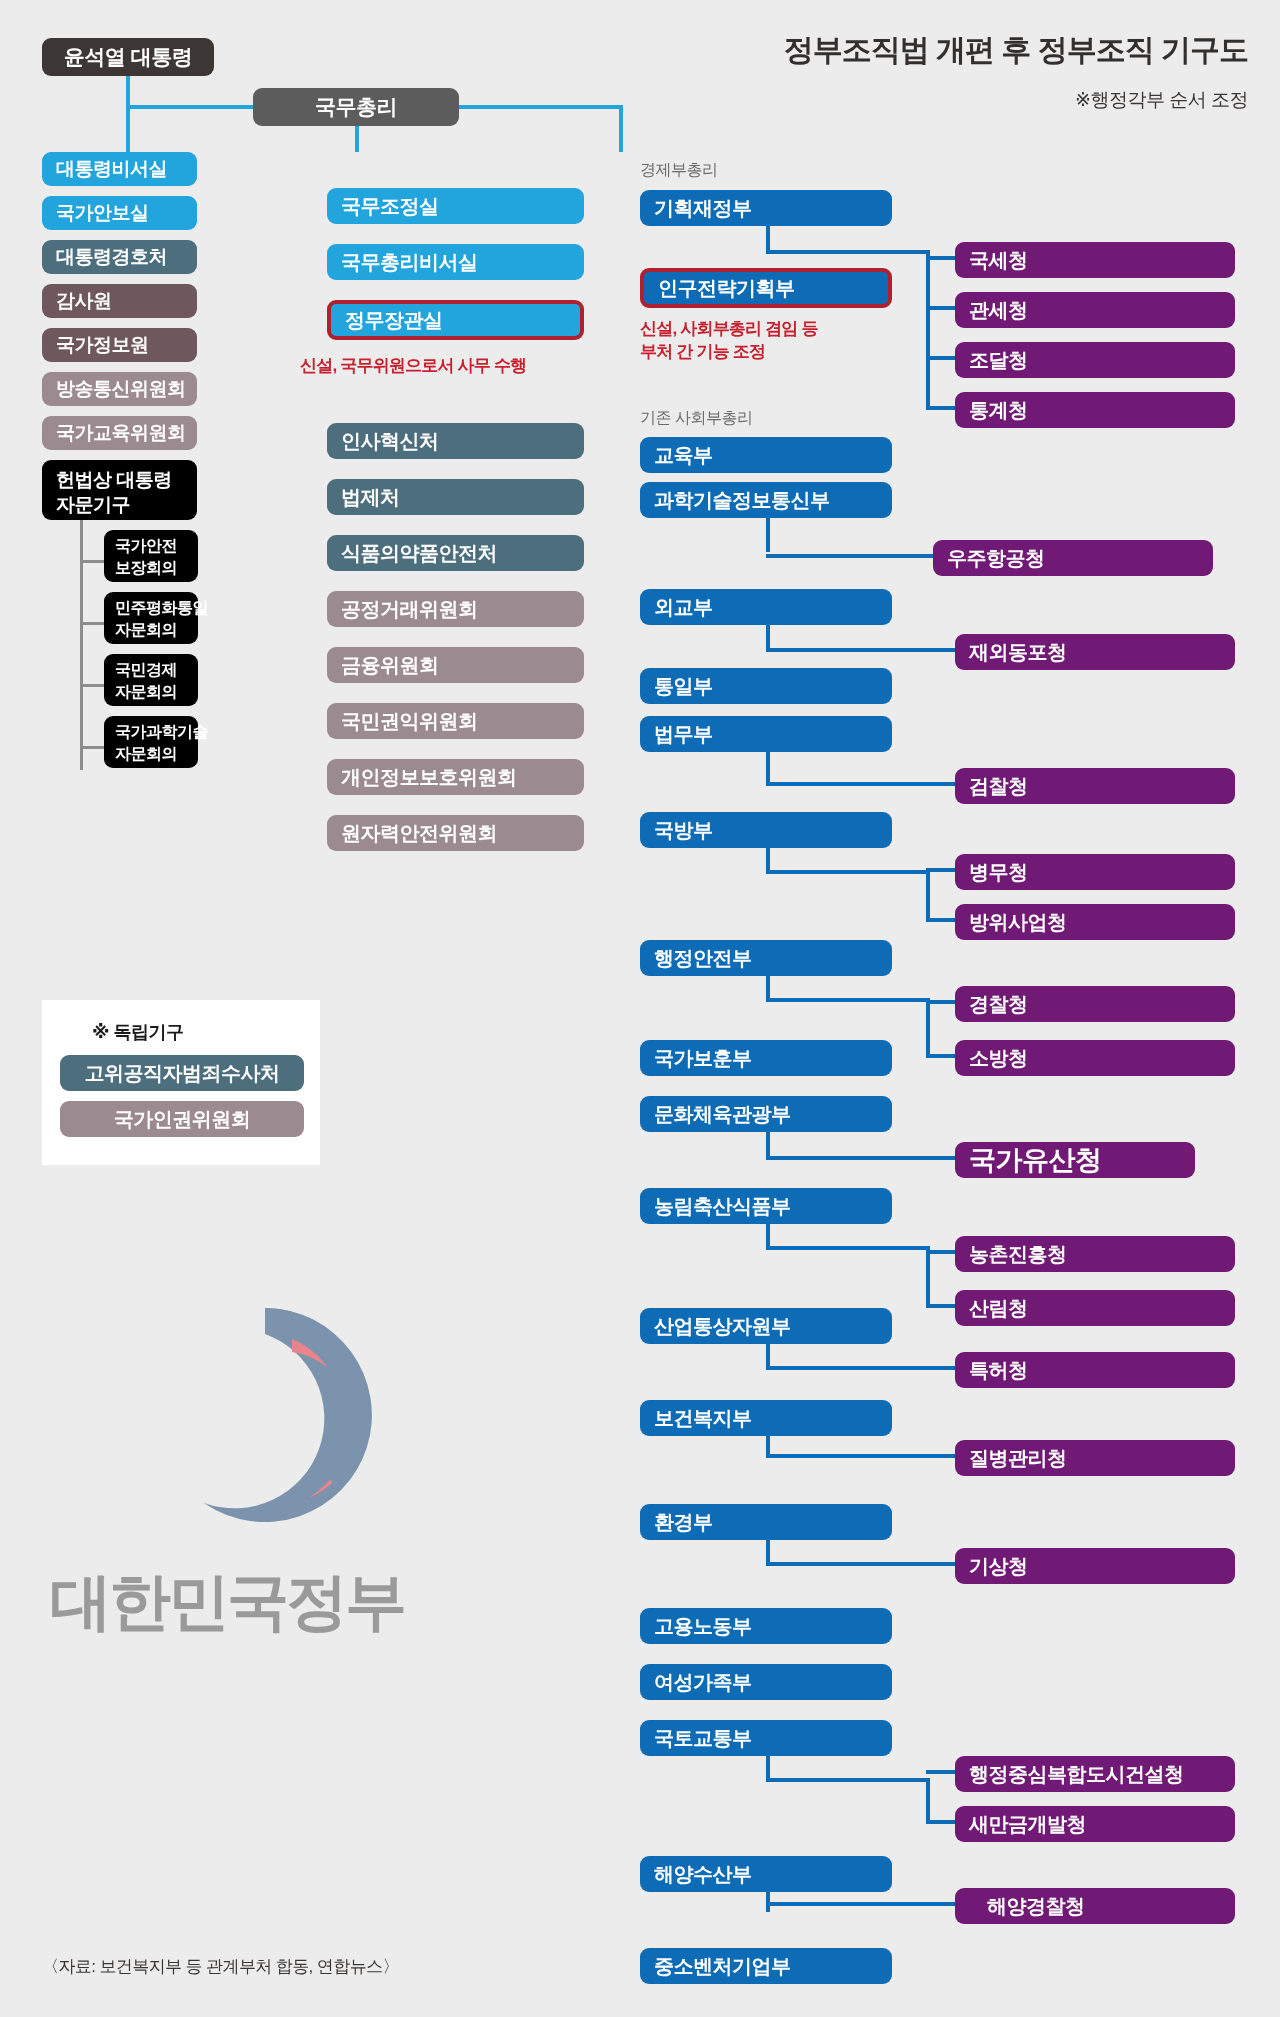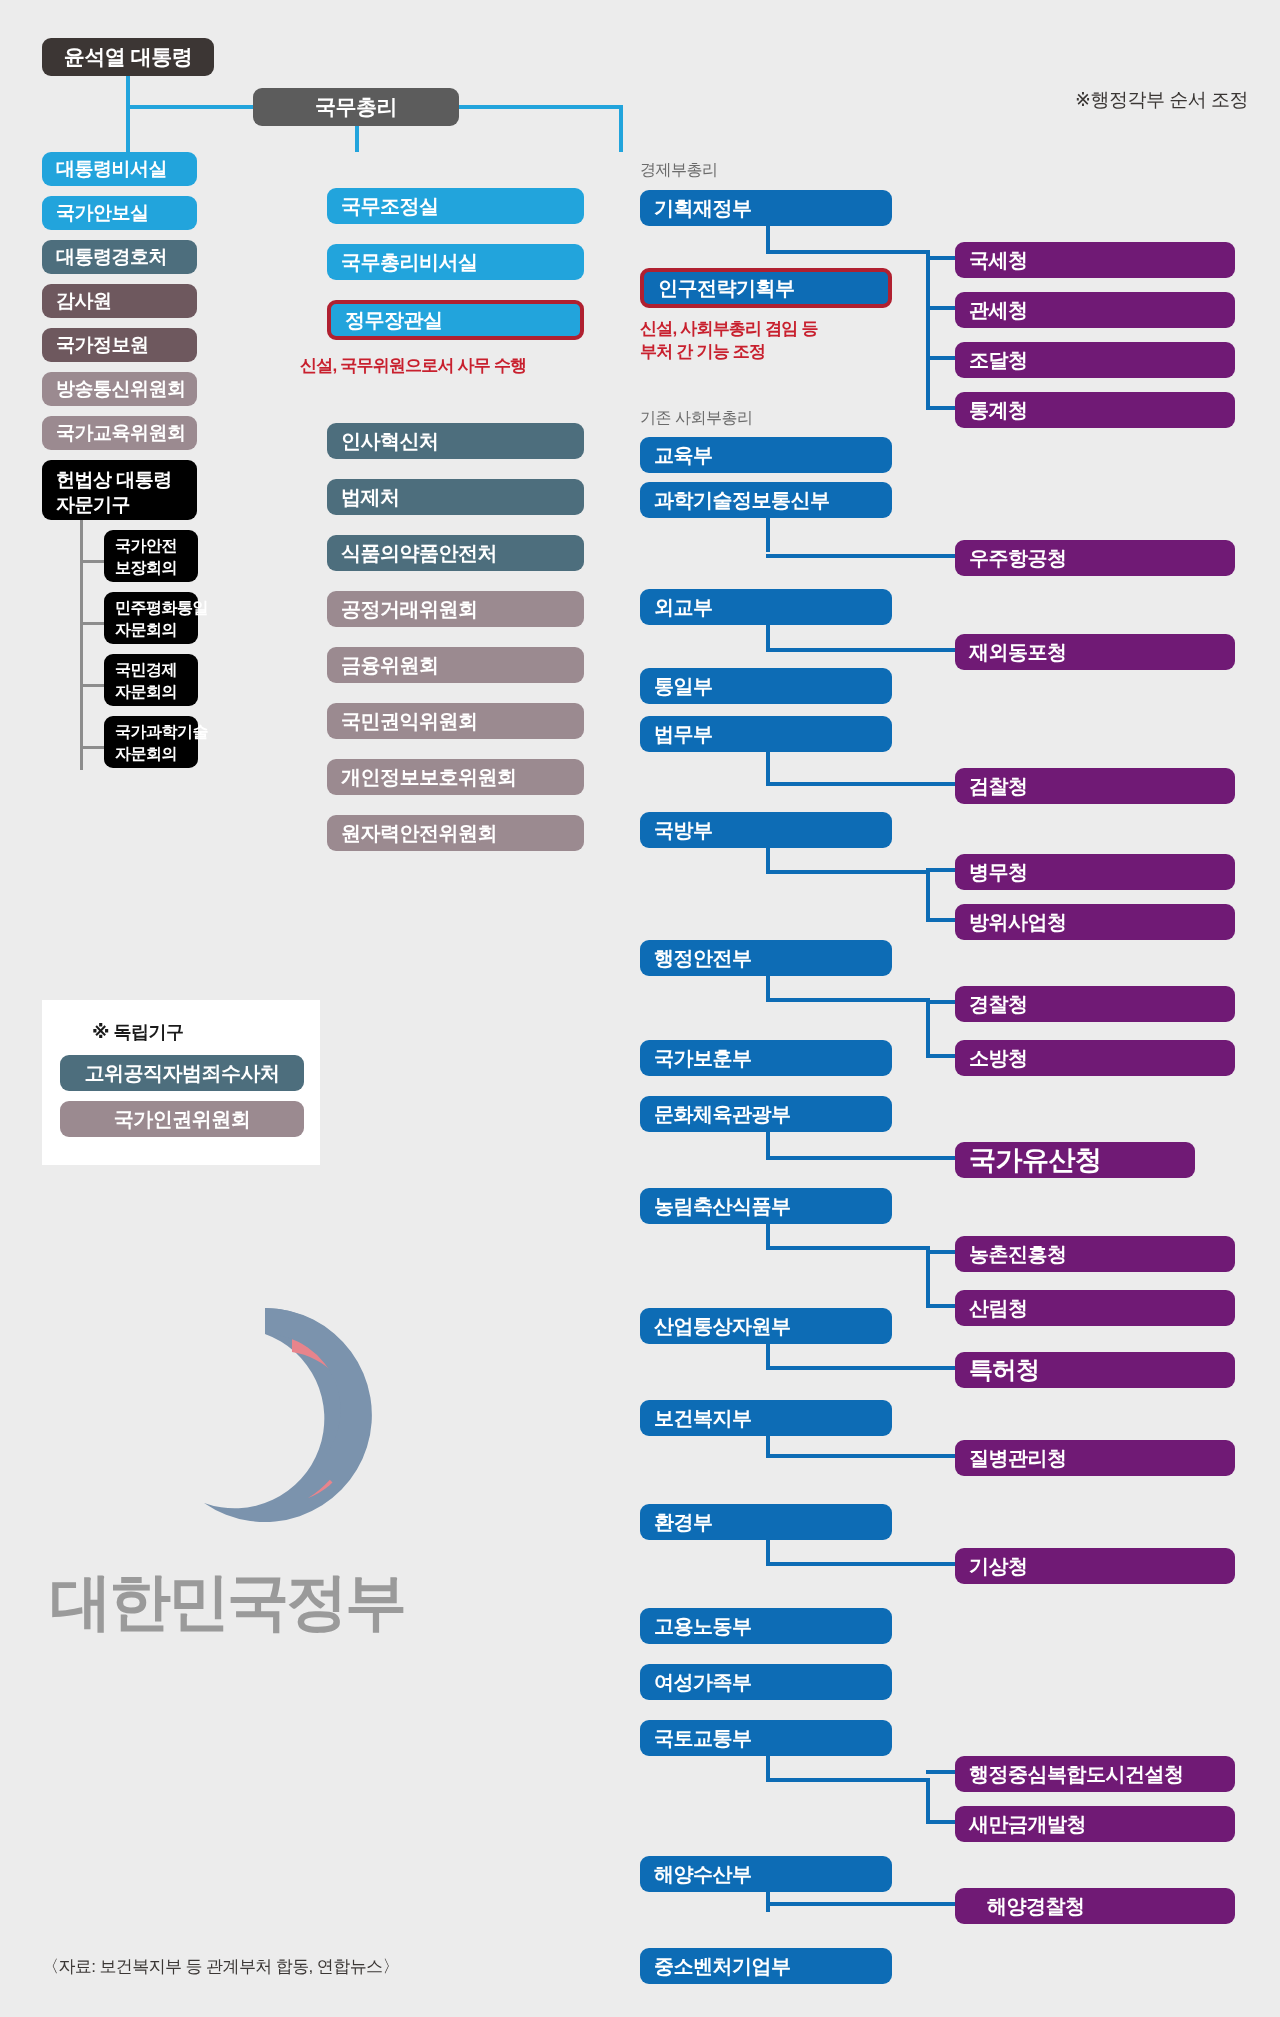--- a/index.html
+++ b/index.html
@@ -75,20 +75,21 @@
     color: #9a9a9a;
     letter-spacing: -3px;
     z-index: 3;
   }
 </style>
 </head>
 <body>
 
 <div id="canvas">
 
+  <div class="txt t-title" style="right:32px; top:30px;">정부조직법 개편 후 정부조직 기구도</div>
   <div class="txt t-sub" style="right:32px; top:87px;">※행정각부 순서 조정</div>
 
   <div class="node c-dark center" style="left:42px; top:38px; width:172px; height:38px; font-size:21px;">윤석열 대통령</div>
 
   <div class="node c-gray center" style="left:253px; top:88px; width:206px; height:38px; font-size:21px;">국무총리</div>
 
   <div class="ln" style="left:126px; top:76px; width:4px; height:31px;"></div>
   <div class="ln" style="left:126px; top:105px; width:131px; height:4px;"></div>
   <div class="ln" style="left:126px; top:105px; width:4px; height:47px;"></div>
   <div class="ln" style="left:355px; top:124px; width:4px; height:28px;"></div>
@@ -185,31 +186,31 @@
   <div class="node c-minblue" style="left:640px; top:1608px; width:252px; height:36px; font-size:20px;">고용노동부</div>
   <div class="node c-minblue" style="left:640px; top:1664px; width:252px; height:36px; font-size:20px;">여성가족부</div>
   <div class="node c-minblue" style="left:640px; top:1720px; width:252px; height:36px; font-size:20px;">국토교통부</div>
   <div class="node c-minblue" style="left:640px; top:1856px; width:252px; height:36px; font-size:20px;">해양수산부</div>
   <div class="node c-minblue" style="left:640px; top:1948px; width:252px; height:36px; font-size:20px;">중소벤처기업부</div>
 
   <div class="node c-agency" style="left:955px; top:242px; width:280px; height:36px; font-size:20px;">국세청</div>
   <div class="node c-agency" style="left:955px; top:292px; width:280px; height:36px; font-size:20px;">관세청</div>
   <div class="node c-agency" style="left:955px; top:342px; width:280px; height:36px; font-size:20px;">조달청</div>
   <div class="node c-agency" style="left:955px; top:392px; width:280px; height:36px; font-size:20px;">통계청</div>
-  <div class="node c-agency" style="left:955px; top:540px; width:280px; height:36px; font-size:20px;text-align:center;">우주항공청</div>
+  <div class="node c-agency" style="left:933px; top:540px; width:280px; height:36px; font-size:20px;text-align:center;">우주항공청</div>
   <div class="node c-agency" style="left:955px; top:634px; width:280px; height:36px; font-size:20px;">재외동포청</div>
   <div class="node c-agency" style="left:955px; top:768px; width:280px; height:36px; font-size:20px;">검찰청</div>
   <div class="node c-agency" style="left:955px; top:854px; width:280px; height:36px; font-size:20px;">병무청</div>
   <div class="node c-agency" style="left:955px; top:904px; width:280px; height:36px; font-size:20px;">방위사업청</div>
   <div class="node c-agency" style="left:955px; top:986px; width:280px; height:36px; font-size:20px;">경찰청</div>
   <div class="node c-agency" style="left:955px; top:1040px; width:280px; height:36px; font-size:20px;">소방청</div>
   <div class="node c-agency" style="left:955px; top:1142px; width:240px; height:36px; font-size:27px;">국가유산청</div>
   <div class="node c-agency" style="left:955px; top:1236px; width:280px; height:36px; font-size:20px;">농촌진흥청</div>
   <div class="node c-agency" style="left:955px; top:1290px; width:280px; height:36px; font-size:20px;">산림청</div>
-  <div class="node c-agency" style="left:955px; top:1352px; width:280px; height:36px; font-size:24px;">특허청</div>
+  <div class="node c-agency" style="left:955px; top:1352px; width:280px; height:36px; font-size:20px;">특허청</div>
   <div class="node c-agency" style="left:955px; top:1440px; width:280px; height:36px; font-size:20px;">질병관리청</div>
   <div class="node c-agency" style="left:955px; top:1548px; width:280px; height:36px; font-size:20px;">기상청</div>
   <div class="node c-agency" style="left:955px; top:1756px; width:280px; height:36px; font-size:20px;">행정중심복합도시건설청</div>
   <div class="node c-agency" style="left:955px; top:1806px; width:280px; height:36px; font-size:20px;">새만금개발청</div>
   <div class="node c-agency" style="left:955px; top:1888px; width:280px; height:36px; font-size:20px;padding-left:32px;">해양경찰청</div>
 
   <div class="ln dk" style="left:766px; top:226px; width:4px; height:28px;"></div>
   <div class="ln dk" style="left:766px; top:250px; width:164px; height:4px;"></div>
   <div class="ln dk" style="left:926px; top:250px; width:4px; height:160px;"></div>
   <div class="ln dk" style="left:926px; top:256px; width:32px; height:4px;"></div>

